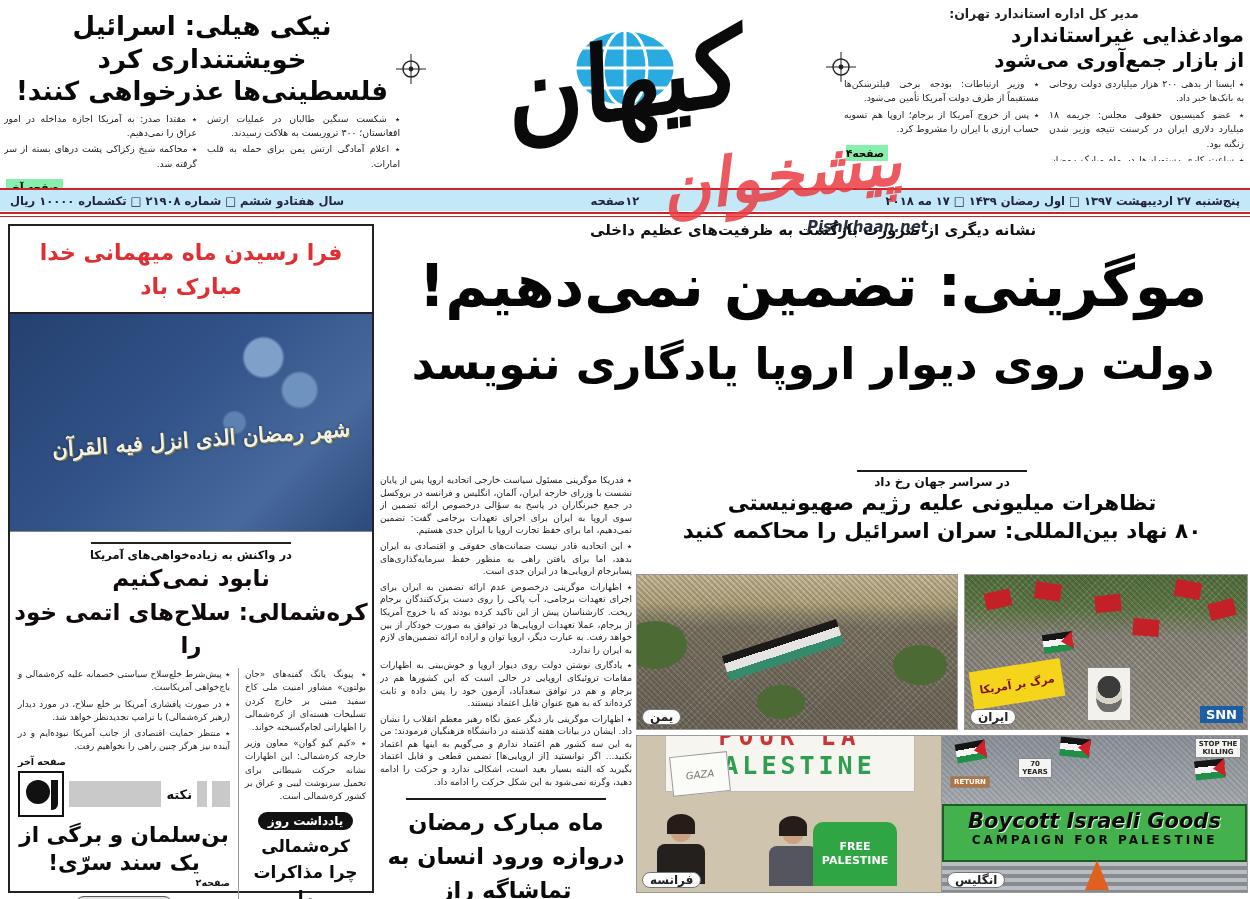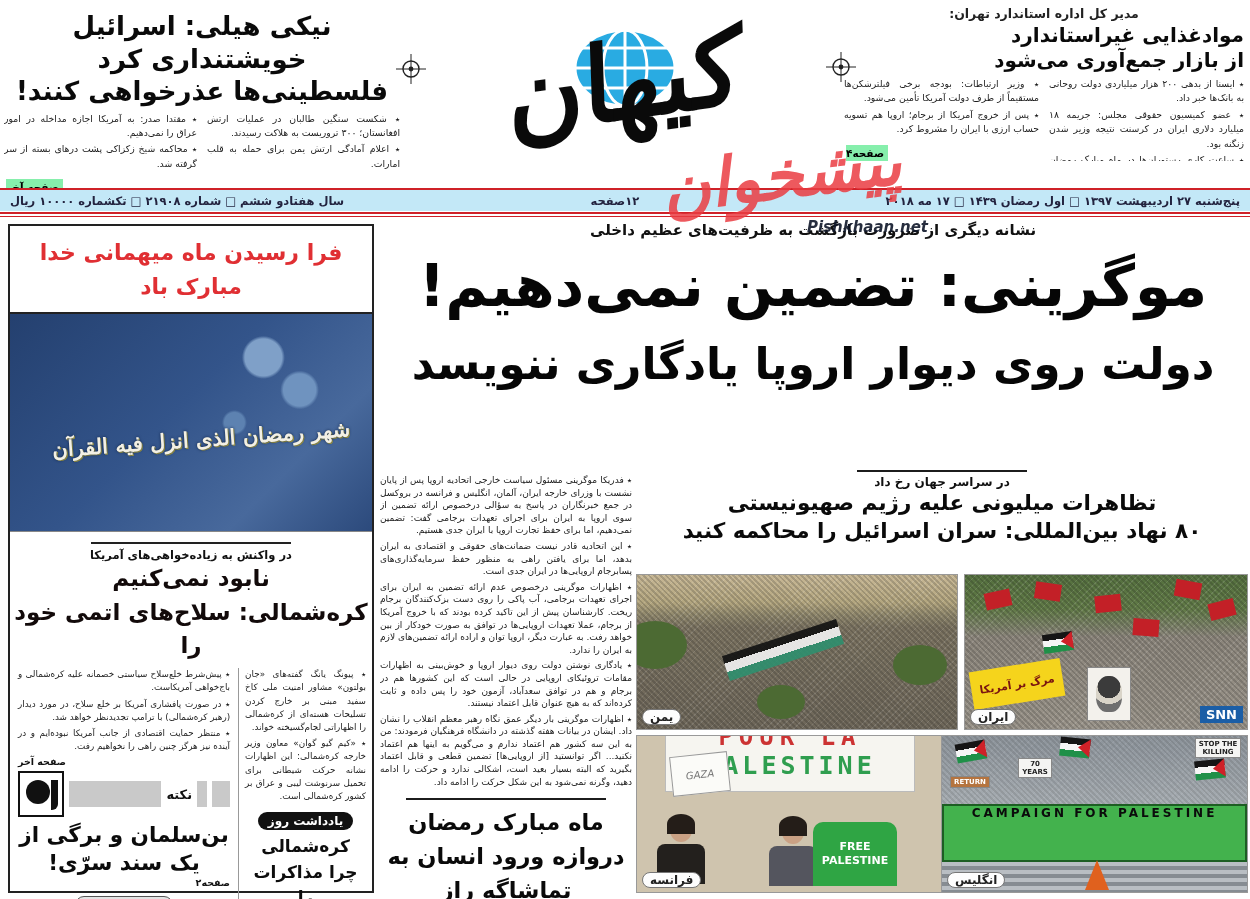--- a/index.html
+++ b/index.html
@@ -318,20 +318,21 @@
 
     <figure class="ph ph-br" style="margin:0">
       <div class="speckle" style="opacity:.3"></div>
       <div class="pal-flag" style="left:14px;top:6px;transform:rotate(-10deg)"></div>
       <div class="pal-flag" style="left:118px;top:2px;transform:rotate(6deg)"></div>
       <div class="pal-flag" style="right:22px;top:24px;transform:rotate(-6deg)"></div>
       <div class="placard" style="right:6px;top:2px;width:46px">STOP THE KILLING</div>
       <div class="placard" style="left:76px;top:22px;width:34px">70 YEARS</div>
       <div class="placard" style="left:8px;top:40px;width:40px;background:#b5743f;color:#fff">RETURN</div>
       <div class="banner-uk">
+        <div class="l1">Boycott Israeli Goods</div>
         <div class="l2">CAMPAIGN FOR PALESTINE</div>
       </div>
       <div class="barrier"></div>
       <div class="cone"></div>
       <figcaption class="lab">انگلیس</figcaption>
     </figure>
   </section>
 
   <aside class="sidebar">
     <div class="greet">

